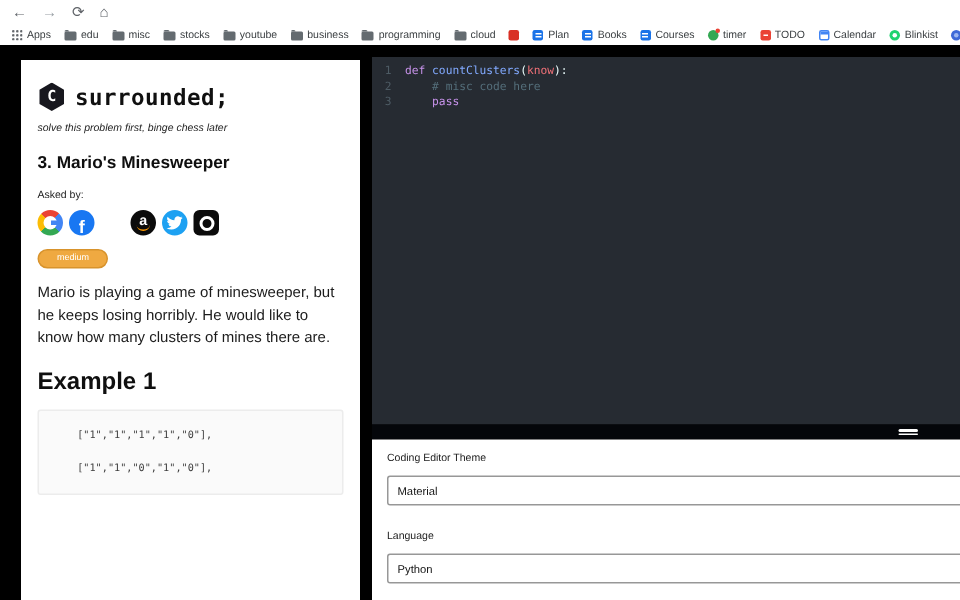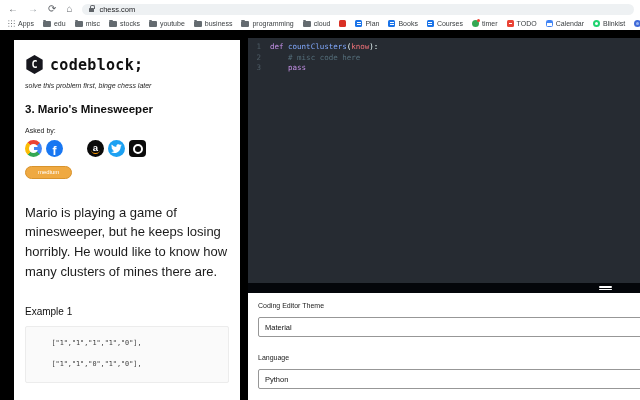--- a/index.html
+++ b/index.html
@@ -58,22 +58,22 @@
   .ci-amazon .ci-letter{color:#fff;font:bold 9.5px "Liberation Sans",sans-serif;margin-top:-2px}
   .ci-amazon::after{content:"";position:absolute;left:4px;right:4px;bottom:3px;height:3px;
                     border-bottom:1.2px solid #ff9900;border-radius:0 0 50% 50%/0 0 100% 100%}
   .ci-microsoft{border-radius:0;background:#fff;display:grid;grid-template-columns:7.5px 7.5px;grid-template-rows:7.5px 7.5px;gap:1px;width:16px;height:16px}
   .ms{display:block}.ms.s1{background:#f25022}.ms.s2{background:#7fba00}.ms.s3{background:#00a4ef}.ms.s4{background:#ffb900}
   .ci-twitter{background:#1da1f2}
   .ci-dot-badge{background:#0b0b0b;border-radius:4px}
   .ci-dot-badge::before{content:"";width:6px;height:6px;border:2px solid #fff;border-radius:50%}
   .badge{display:inline-block;margin-top:9px;background:var(--badge);color:#fff;font-size:6px;
          padding:2px 12px 2.5px;border-radius:8px;border:1px solid #d8932c}
-  .para{font-size:13px;line-height:1.52;color:#1c1c1c;margin:24px 0 0 0}
-  .example-h{font-size:10px;font-weight:normal;margin-top:24px;color:#0f0f0f}
+  .para{font-size:10px;line-height:1.52;color:#1c1c1c;margin:9px 0 0 0}
+  .example-h{font-size:16px;font-weight:bold;margin-top:13px;color:#0f0f0f}
   .code-block{margin-top:9px;background:#fafafa;border:1px solid #ececec;border-radius:2px;
               padding:6px 5px;font-family:"DejaVu Sans Mono",monospace;font-size:6.8px;color:#3d3d3d}
   .code-line{white-space:pre;line-height:21.5px}
 
   
   .right-region{position:absolute;left:248px;top:30px;width:392px;height:370px}
   .editor{position:absolute;top:8px;left:0;right:0;height:245px;background:var(--ed-bg);
           padding:4px 0 0 4px;font-family:"DejaVu Sans Mono",monospace;font-size:7.5px;box-sizing:border-box;cursor:text}
   .ed-line{line-height:10.5px;white-space:pre}
   .ed-num{display:inline-block;width:9px;text-align:right;margin-right:9px;color:#4d5b64}
@@ -91,24 +91,20 @@
 </style>
 </head>
 <body style="--ed-bg: #262b32; --kw: #c792ea; --fn: #82aaff; --param: #f07178; --com: #546e7a; --punc: #eeffff; --badge: #efa941;">
 
 <div class="chrome">
   <div class="nav-row">
     <span class="nav-ico">←</span>
     <span class="nav-ico fwd">→</span>
     <span class="nav-ico">⟳</span>
     <span class="nav-ico">⌂</span>
-    <div class="addr-pill">
-      <span class="lock"></span>
-      <span class="url">chess.com</span>
-    </div>
   </div>
   <div class="bm-row">
     <span class="bm-item">
       <span class="apps-ico"></span>
       <span>Apps</span>
     </span>
     <span style="display:contents"><span class="bm-item">
           <span class="folder-icon"></span>
           <span class="bm-label">edu</span>
         </span><span class="bm-item">
@@ -157,21 +153,21 @@
           <span class="bm-ico ico-blue-circle"></span>
         </span></span>
   </div>
 </div>
 
 <div class="left-panel">
   <div class="logo-row">
     <span class="logo-badge">
       <span>C</span>
     </span>
-    <span class="logo-text">codeblock;</span>
+    <span class="logo-text">surrounded;</span>
   </div>
   <div class="tagline">solve this problem first, binge chess later</div>
   <div class="prob-title">3. Mario's Minesweeper</div>
   <div class="asked-by">Asked by:</div>
   <div class="company-row">
       <span class="ci ci-google"></span>
       <span class="ci ci-facebook">
         <span class="ci-letter">f</span>
       </span>
       <span class="ci ci-microsoft">

